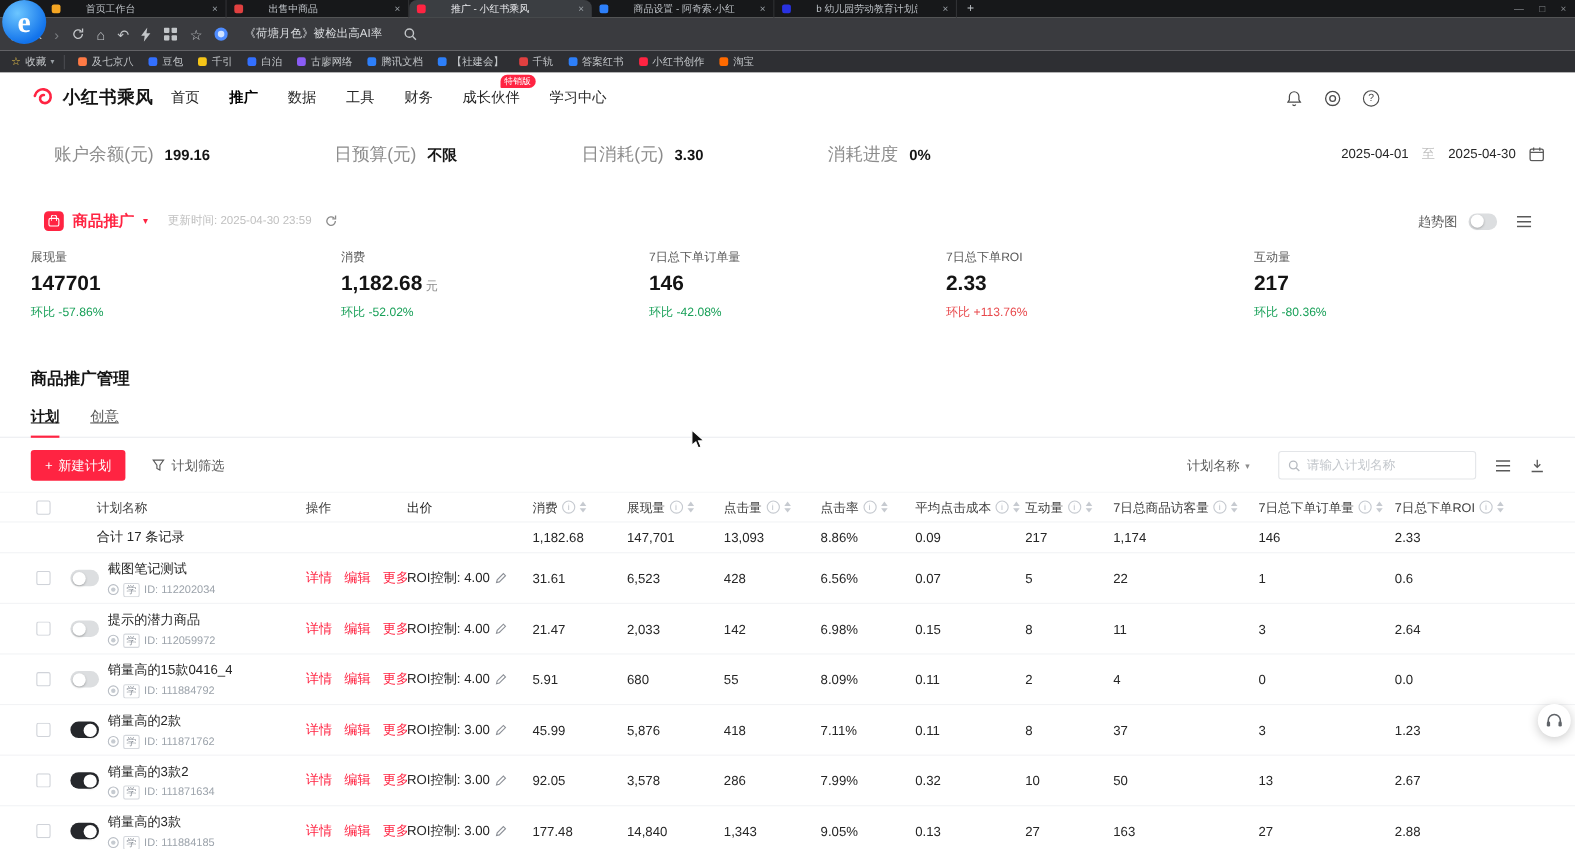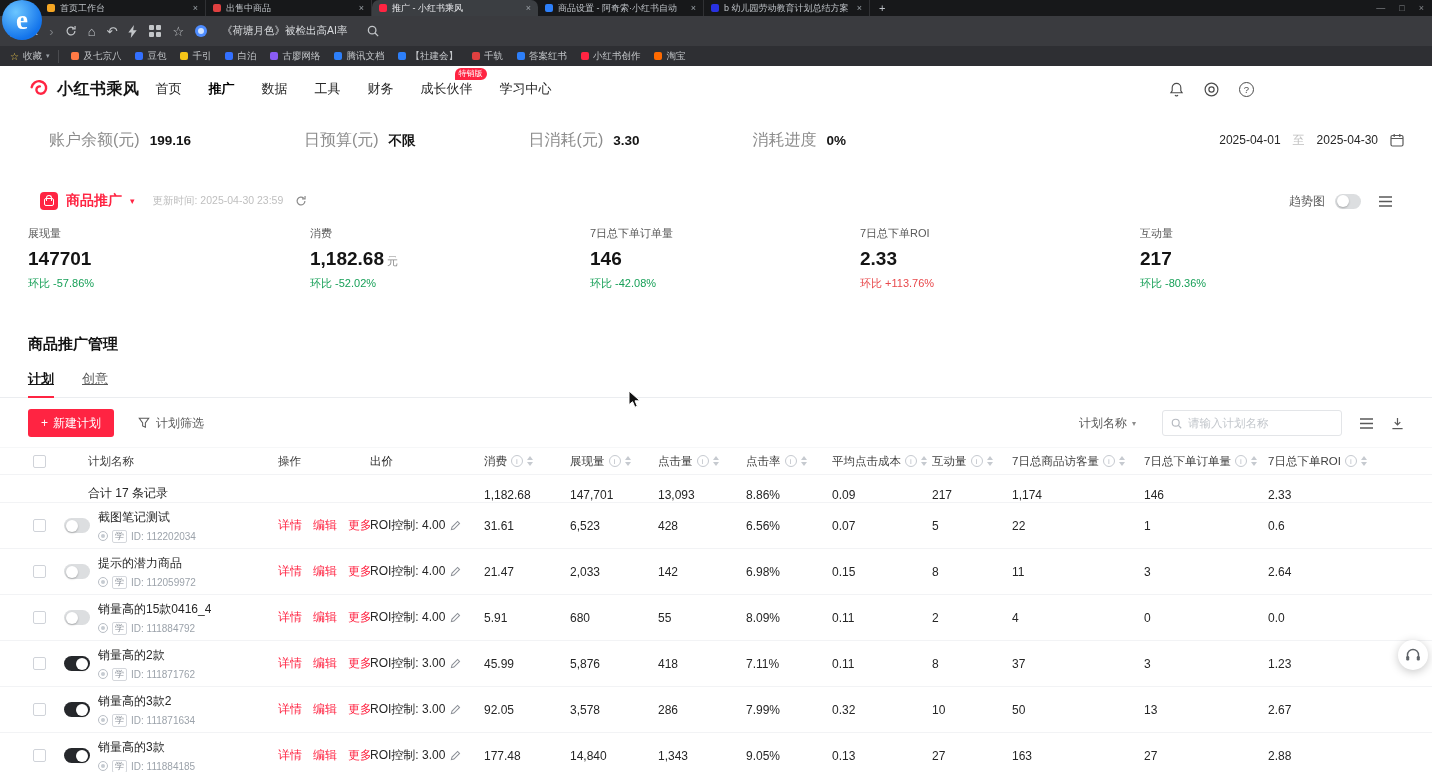--- a/index.html
+++ b/index.html
@@ -3,21 +3,21 @@
 <meta charset="utf-8">
 <style>
   * { box-sizing: border-box; margin: 0; padding: 0; }
   html,body { width:1432px; height:772px; overflow:hidden; }
   body { position:relative; background:#fff; font-family:"Liberation Sans","DejaVu Sans",sans-serif; cursor:default; }
   svg { display:block; }
 
   
   .tabstrip { height:16px; background:#17181a; display:flex; align-items:stretch; padding-left:40px; position:relative; }
   .tabs { display:flex; }
-  .tab { width:166px; display:flex; align-items:center; gap:5px; padding:0 7px; font-size:9px; color:#bdc1c6; border-right:1px solid #303134; overflow:hidden; }
+  .tab { width:166px; display:flex; align-items:center; gap:23px; padding:0 7px; font-size:9px; color:#bdc1c6; border-right:1px solid #303134; overflow:hidden; }
   .tab.active { background:#3b3e42; border-radius:7px 7px 0 0; color:#e9eaed; border-right:none; }
   .fav { width:8px; height:8px; border-radius:2px; flex:none; }
   .tlabel { flex:1; overflow:hidden; white-space:nowrap; }
   .tclose { color:#9aa0a6; font-size:9px; flex:none; }
   .newtab { color:#bdc1c6; font-size:11px; display:flex; align-items:center; padding:0 9px; }
   .wincontrols { position:absolute; right:8px; top:0; height:16px; display:flex; gap:14px; align-items:center; color:#85888c; font-size:9px; }
 
   .toolbar { height:30px; background:#3a3b3f; display:flex; align-items:center; padding:0 10px; gap:11px; }
   .tbi { color:#c3c6c9; font-size:13px; line-height:1; display:flex; align-items:center; flex:none; }
   .tbi.dim { color:#7b7e82; }
@@ -99,21 +99,21 @@
   .searchbox { width:180px; height:26px; border:1px solid #e3e5e8; border-radius:3px; display:flex; align-items:center; gap:6px; padding:0 8px; margin-left:26px; color:#b6bac0; }
   .searchbox input { border:none; outline:none; width:100%; font-size:11.5px; color:#262626; background:transparent; font-family:inherit; }
   .searchbox input::placeholder { color:#c3c7cc; }
   .act-icon { margin-left:18px; color:#595959; cursor:pointer; display:flex; }
 
   
   .table { margin-top:10px; }
   .trow { display:flex; align-items:center; padding-left:28px; }
   .thead { height:28px; color:#404040; font-size:11.5px; border-top:1px solid #f6f7f8; border-bottom:1px solid #f2f3f5; }
   .thead .cell { overflow:visible; }
-  .tsummary { height:28px; font-size:12px; color:#262626; border-bottom:1px solid #f2f3f5;align-items:flex-end; }
+  .tsummary { height:28px; font-size:12px; color:#262626; border-bottom:1px solid #f2f3f5; }
   .tr { height:46px; font-size:12px; color:#262626; border-bottom:1px solid #f2f3f5; }
   .cell { flex:none; display:flex; align-items:center; overflow:hidden; white-space:nowrap; }
   .c-check { width:26px; }
   .c-name  { width:224px; }
   .head-name { padding-left:34px; }
   .c-act { width:92px; gap:11px; }
   .c-bid { width:114px; gap:5px; color:#262626; }
   .c-m1 { width:86px; } .c-m2 { width:88px; } .c-m3 { width:88px; }
   .c-m4 { width:86px; } .c-m5 { width:100px; } .c-m6 { width:80px; }
   .c-m7 { width:132px; } .c-m8 { width:124px; } .c-m9 { width:120px; }

